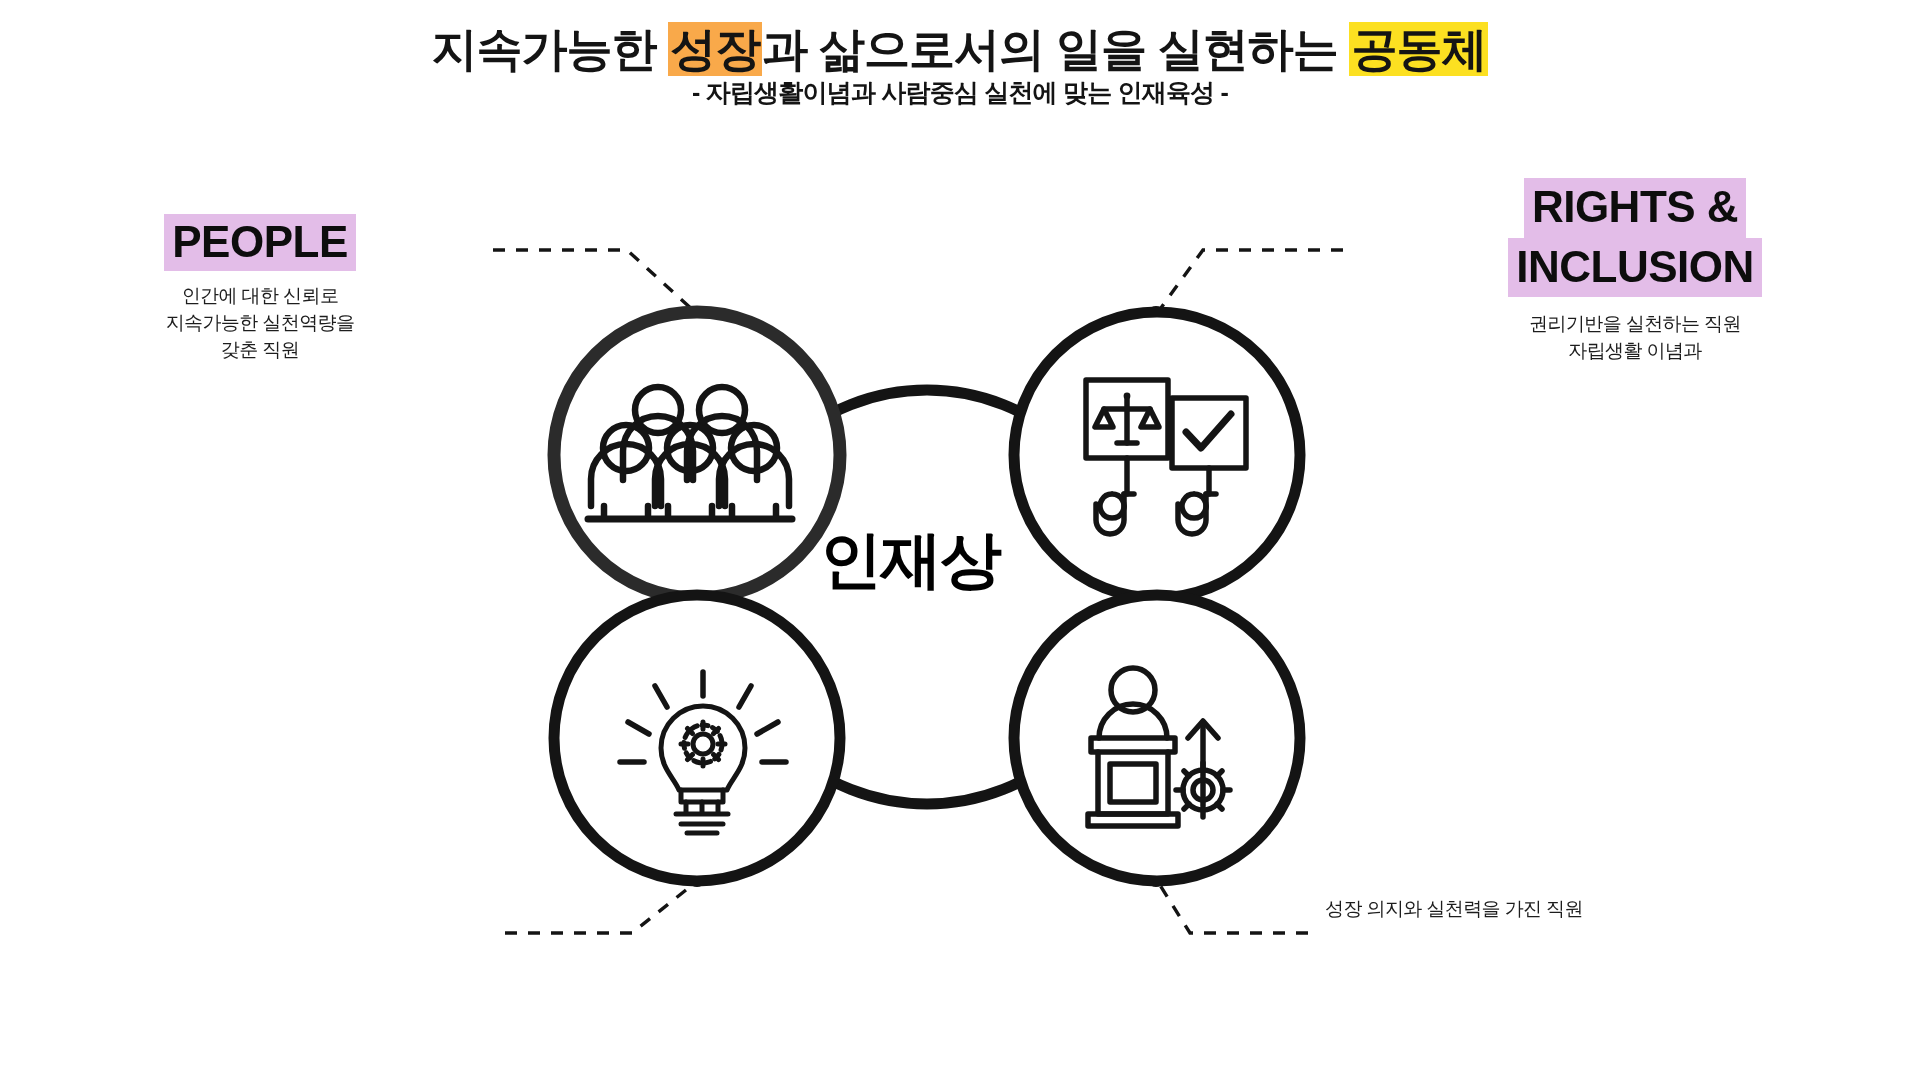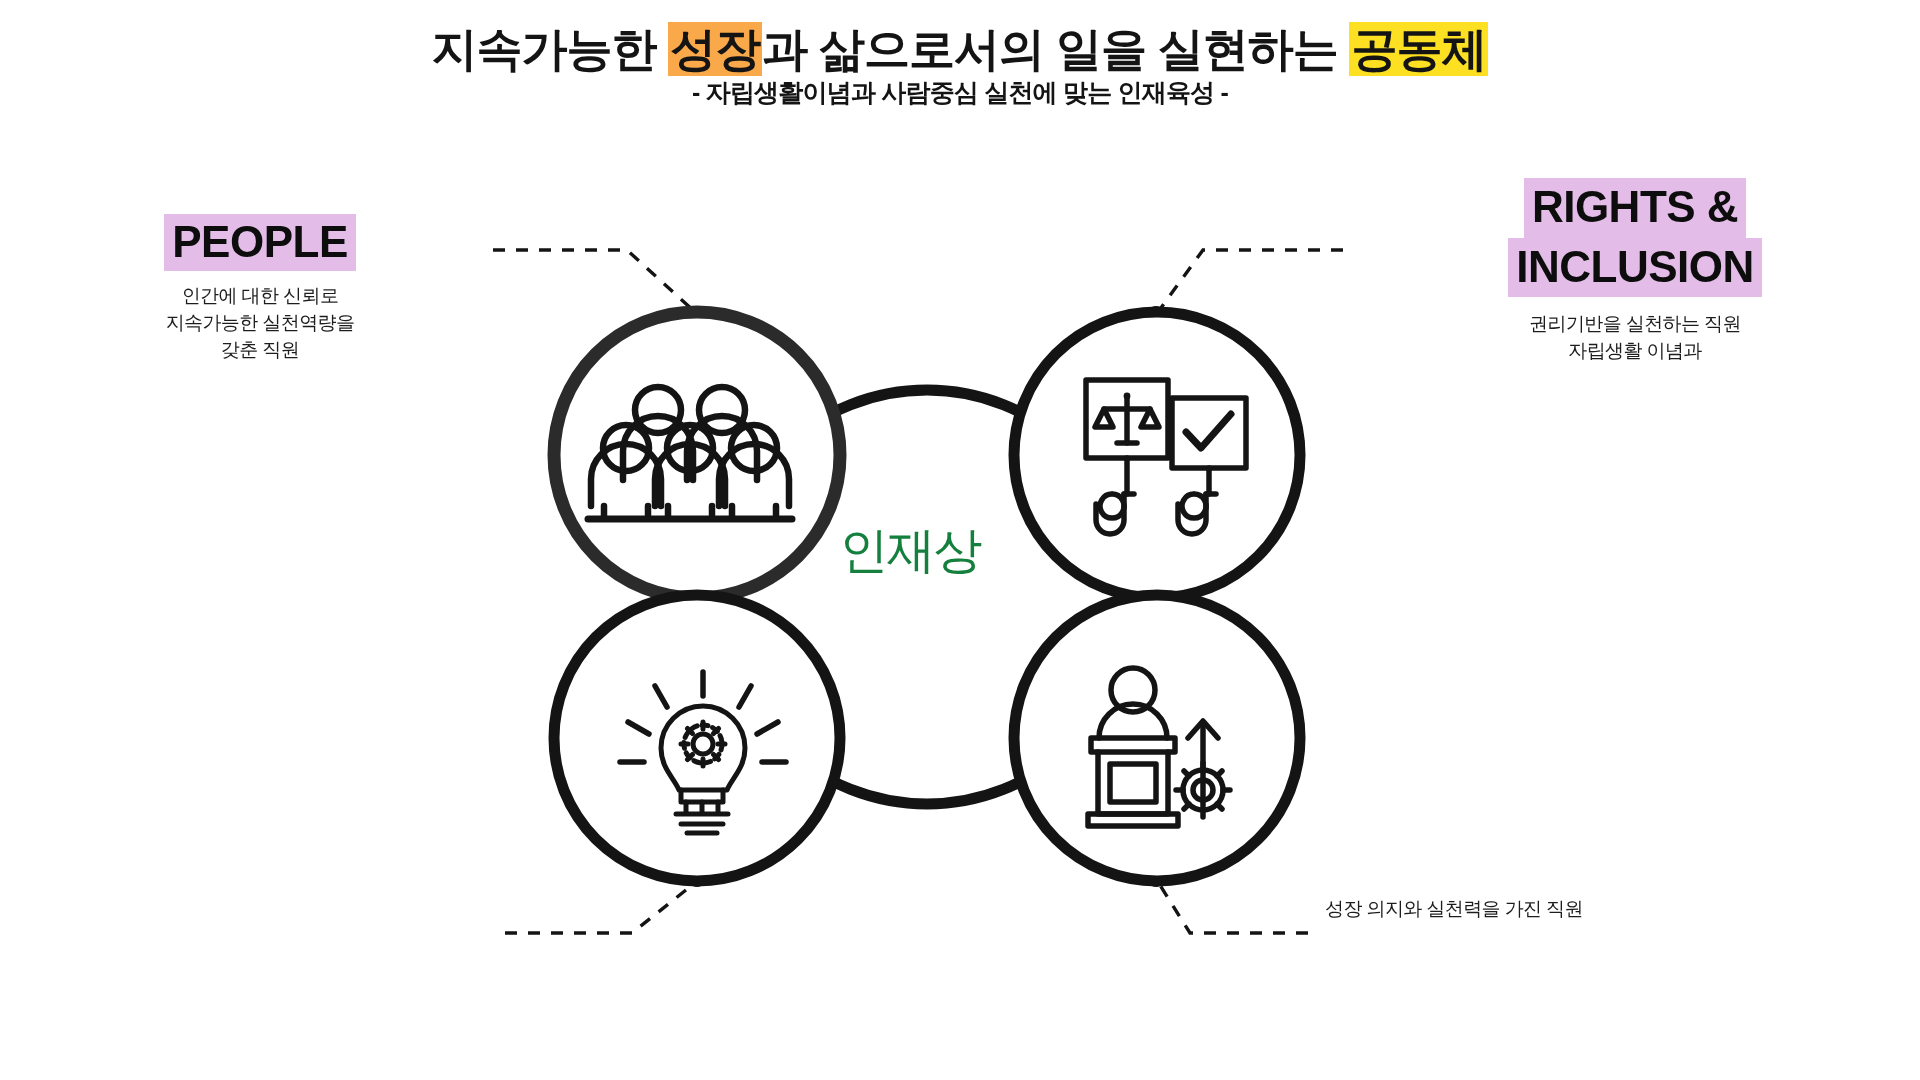--- a/index.html
+++ b/index.html
@@ -58,24 +58,24 @@
     pointer-events: none;
   }
 
   
   #center-word {
     position: absolute;
     left: 760px;
     top: 518px;
     width: 300px;
     text-align: center;
-    font-size: 49px;
-    font-weight: 400;
+    font-size: 62px;
+    font-weight: 700;
     letter-spacing: -2px;
-    color: #15803d;
+    color: #000000;
   }
 
   
   .label-block {
     position: absolute;
   }
   .label-title {
     font-size: 44px;
     font-weight: 800;
     letter-spacing: -0.5px;

